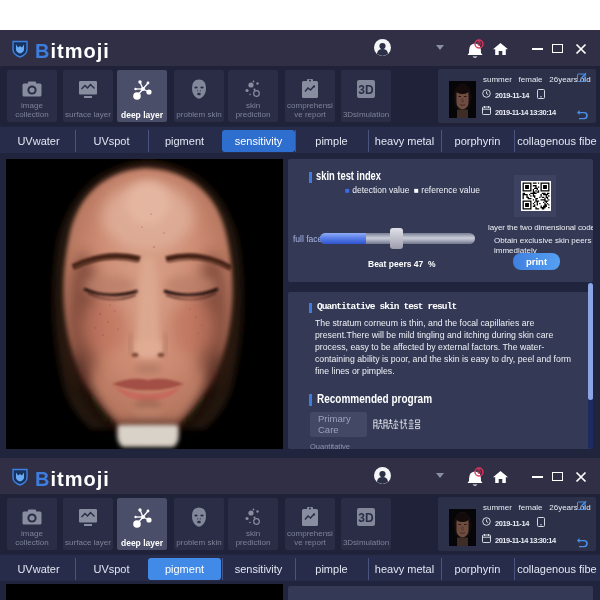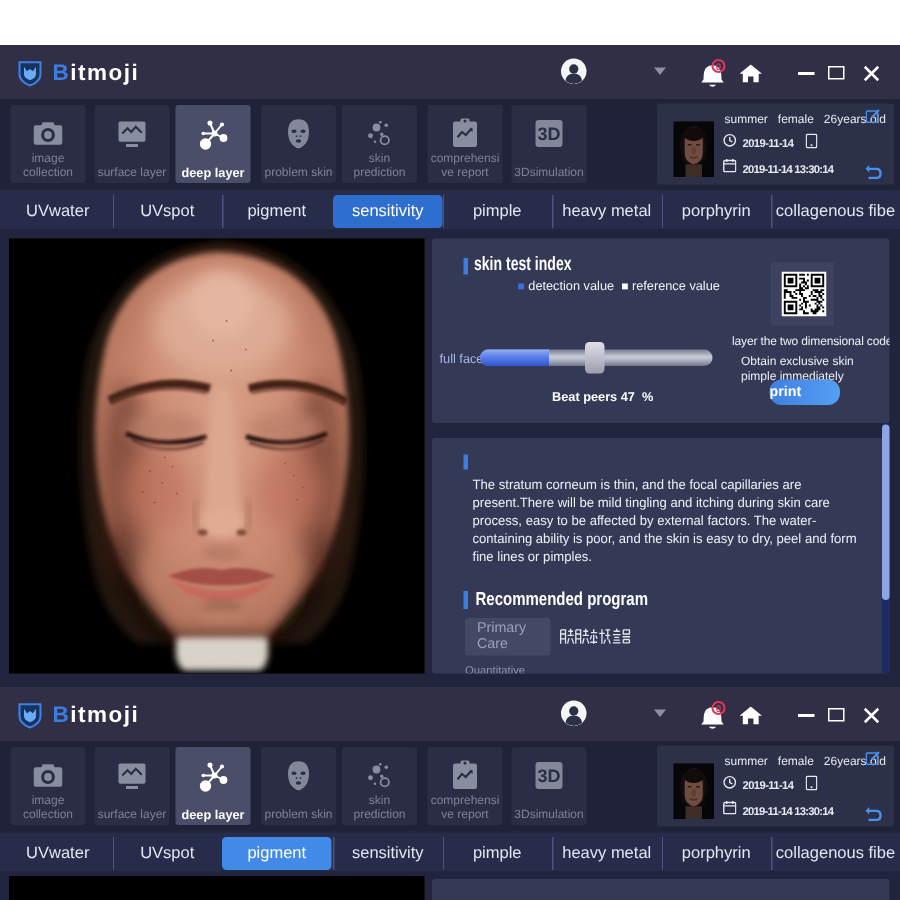--- a/index.html
+++ b/index.html
@@ -1,21 +1,21 @@
 <!DOCTYPE html>
 <html><head>
 <meta charset="utf-8">
 <style>
 *{margin:0;padding:0;box-sizing:border-box}
 html,body{width:600px;height:600px;overflow:hidden;background:#fff;font-family:"Liberation Sans",sans-serif;position:relative}
 .abs{position:absolute}
 .win{position:absolute;left:0;width:600px;overflow:hidden}
 .tbar{position:absolute;left:0;width:600px;height:36px;background:#302f46}
 .logo{position:absolute;left:12px;top:10px}
-.brand{position:absolute;left:35px;top:10px;font-size:15px;font-weight:bold;color:#fff;letter-spacing:1px}
+.brand{position:absolute;left:35px;top:10px;font-size:20px;font-weight:bold;color:#fff;letter-spacing:1px}
 .brand b{color:#3d7de0}
 .avatar{position:absolute;left:374px;top:9px;width:17px;height:17px;border-radius:50%;background:#f4f5f7;overflow:hidden}
 .caret{position:absolute;left:436px;top:15px;width:0;height:0;border-left:4px solid transparent;border-right:4px solid transparent;border-top:5px solid #8a8fa5}
 .tool{position:absolute;left:0;width:600px;height:60px;background:#1f2238}
 .tbtn{position:absolute;top:4px;width:50px;height:52px;background:#2a2d45;border-radius:2px}
 .tbtn svg{position:absolute;left:13px;top:7px}
 .tbtn .lbl{position:absolute;bottom:3px;width:100%;font-size:8px;line-height:8.5px;color:#7e8398;text-align:center}
 .tbtn.hi{background:#4a4e69}
 .tbtn.hi .lbl{color:#fff;font-weight:bold;font-size:8.5px}
 .info{position:absolute;left:438px;top:3px;width:158px;height:54px;background:#2c3049;border-radius:2px}
@@ -27,21 +27,21 @@
 .tab.on1{background:#2e6ecf;border-radius:3px;color:#fff}
 .tab.on2{background:#418ae8;border-radius:3px;color:#fff}
 .content{position:absolute;left:0;width:600px;background:#20243c}
 .facepanel{position:absolute;left:6px;top:6px;width:277px;height:290px;background:#000;overflow:hidden}
 .sec{position:absolute;left:288px;width:305px;background:#343a55;border-radius:2px;overflow:hidden}
 .bluebar{position:absolute;width:3px;background:#3d7de0}
 .h1{position:absolute;color:#fff;font-size:12px;font-weight:bold;white-space:nowrap}
 .small{position:absolute;color:#f2f3f8;font-size:9px;white-space:nowrap}
 .para{position:absolute;left:27px;top:25px;width:290px;color:#eef0f6;font-size:9px;line-height:12.1px;white-space:nowrap;transform:scaleX(0.97);transform-origin:0 0}
 .chip{position:absolute;left:22px;top:120px;width:57px;height:25px;background:#434965;border-radius:2px;color:#9aa1ba;font-size:9.5px;line-height:11px;padding:1px 0 0 8px}
-.prt{position:absolute;left:225px;top:94px;width:47px;height:17px;background:linear-gradient(90deg,#3f7fe0,#55a0f2);border-radius:8px;color:#fff;font-size:9.5px;font-weight:bold;text-align:left;line-height:17px}
+.prt{position:absolute;left:225px;top:94px;width:47px;height:17px;background:linear-gradient(90deg,#3f7fe0,#55a0f2);border-radius:8px;color:#fff;font-size:9.5px;font-weight:bold;text-align:center;line-height:17px}
 </style>
 </head>
 <body>
 
 <div class="win" style="top:30px;height:429px;background:#20243c">
   <div class="tbar" style="top:0">
     <svg class="logo" width="16" height="18" viewBox="0 0 16 18">
       <path d="M1 1.5 L15 1.5 L15 9.5 Q15 14.5 8 17 Q1 14.5 1 9.5 Z" fill="#173461" stroke="#3f80e0" stroke-width="1.4"></path>
       <path d="M4 4.5 L6 7.5 L8 6 L10 7.5 L12 4.5 L12 9.5 Q12 12 8 13.5 Q4 12 4 9.5 Z" fill="#6baaf5"></path>
     </svg>
@@ -295,26 +295,27 @@
           <rect x="-1.2" y="-1.2" width="23.4" height="23.4" fill="#fff"></rect>
           <path fill="#000" d="M0 0h7v1h-7zM8 0h3v1h-3zM12 0h1v1h-1zM14 0h7v1h-7zM0 1h1v1h-1zM6 1h1v1h-1zM14 1h1v1h-1zM20 1h1v1h-1zM0 2h1v1h-1zM2 2h3v1h-3zM6 2h1v1h-1zM8 2h3v1h-3zM14 2h1v1h-1zM16 2h3v1h-3zM20 2h1v1h-1zM0 3h1v1h-1zM2 3h3v1h-3zM6 3h1v1h-1zM10 3h1v1h-1zM12 3h1v1h-1zM14 3h1v1h-1zM16 3h3v1h-3zM20 3h1v1h-1zM0 4h1v1h-1zM2 4h3v1h-3zM6 4h1v1h-1zM9 4h3v1h-3zM14 4h1v1h-1zM16 4h3v1h-3zM20 4h1v1h-1zM0 5h1v1h-1zM6 5h1v1h-1zM8 5h1v1h-1zM11 5h1v1h-1zM14 5h1v1h-1zM20 5h1v1h-1zM0 6h7v1h-7zM8 6h1v1h-1zM10 6h1v1h-1zM12 6h1v1h-1zM14 6h7v1h-7zM8 7h2v1h-2zM11 7h2v1h-2zM0 8h2v1h-2zM6 8h5v1h-5zM15 8h3v1h-3zM19 8h2v1h-2zM0 9h4v1h-4zM5 9h1v1h-1zM8 9h1v1h-1zM14 9h1v1h-1zM16 9h4v1h-4zM0 10h1v1h-1zM3 10h1v1h-1zM6 10h1v1h-1zM8 10h2v1h-2zM14 10h1v1h-1zM18 10h1v1h-1zM20 10h1v1h-1zM0 11h1v1h-1zM3 11h2v1h-2zM9 11h1v1h-1zM13 11h1v1h-1zM15 11h2v1h-2zM18 11h2v1h-2zM0 12h1v1h-1zM4 12h3v1h-3zM10 12h2v1h-2zM17 12h1v1h-1zM19 12h1v1h-1zM8 13h1v1h-1zM10 13h1v1h-1zM14 13h4v1h-4zM20 13h1v1h-1zM0 14h7v1h-7zM10 14h3v1h-3zM17 14h3v1h-3zM0 15h1v1h-1zM6 15h1v1h-1zM9 15h1v1h-1zM11 15h1v1h-1zM16 15h1v1h-1zM18 15h1v1h-1zM0 16h1v1h-1zM2 16h3v1h-3zM6 16h1v1h-1zM8 16h1v1h-1zM11 16h1v1h-1zM13 16h1v1h-1zM17 16h1v1h-1zM19 16h1v1h-1zM0 17h1v1h-1zM2 17h3v1h-3zM6 17h1v1h-1zM9 17h1v1h-1zM11 17h1v1h-1zM17 17h2v1h-2zM20 17h1v1h-1zM0 18h1v1h-1zM2 18h3v1h-3zM6 18h1v1h-1zM8 18h2v1h-2zM14 18h1v1h-1zM16 18h3v1h-3zM0 19h1v1h-1zM6 19h1v1h-1zM10 19h1v1h-1zM14 19h4v1h-4zM20 19h1v1h-1zM0 20h7v1h-7zM10 20h3v1h-3zM15 20h2v1h-2z"></path>
         </svg>
 
       <div class="abs" style="left:5px;top:75px;color:#a8b6e8;font-size:8.5px">full face</div>
       <div class="abs" style="left:32px;top:74px;width:155px;height:11px;border-radius:5.5px;background:linear-gradient(180deg,#787d92 0%,#c9cdd9 45%,#aeb2c2 65%,#70758a 100%)"></div>
       <div class="abs" style="left:32px;top:74px;width:46px;height:11px;border-radius:5.5px 0 0 5.5px;background:linear-gradient(180deg,#8fadf4 0%,#5c7fe8 45%,#2e55d0 100%)"></div>
       <div class="abs" style="left:102px;top:69px;width:13px;height:21px;border-radius:3px;background:linear-gradient(180deg,#e0e0e8,#b8b8c6 60%,#9c9cac)"></div>
       <div class="abs" style="left:80px;top:100px;color:#fff;font-size:8.5px;font-weight:bold">Beat peers 47&nbsp;&nbsp;%</div>
       <div class="abs" style="left:200px;top:64px;color:#eef0f6;font-size:8px;letter-spacing:-0.1px;white-space:nowrap">layer the two dimensional code</div>
-      <div class="abs" style="left:206px;top:77px;width:100px;color:#eef0f6;font-size:8px;line-height:9.5px">Obtain exclusive skin pimple immediately</div>
+      <div class="abs" style="left:206px;top:77px;width:100px;color:#eef0f6;font-size:8px;line-height:9.5px">Obtain exclusive skin peers immediately</div>
       <div class="prt">print</div>
     </div>
 
     <div class="sec" style="top:139px;height:157px">
       <div class="bluebar" style="left:21px;top:11px;height:10px"></div>
+      <div class="h1" style="left:29px;top:9px;font-family:'Liberation Mono',monospace;font-size:9.5px;letter-spacing:-0.9px">Quantitative skin test result</div>
       <div class="para">The stratum corneum is thin, and the focal capillaries are<br>present.There will be mild tingling and itching during skin care<br>process, easy to be affected by external factors. The water-<br>containing ability is poor, and the skin is easy to dry, peel and form<br>fine lines or pimples.</div>
       <div class="bluebar" style="left:21px;top:102px;height:12px"></div>
       <div class="h1" style="left:29px;top:100px;font-size:12.5px;font-weight:bold;transform:scaleX(0.80);transform-origin:0 0">Recommended program</div>
       <div class="chip">Primary<br>Care</div>
       <svg class="abs" style="left:84px;top:127px" width="54" height="11" viewBox="0 0 56 12">
         <g stroke="#e4e6ee" stroke-width="0.95" fill="none">
           <path d="M0.5 1 L0.5 11 M0.5 1 L4 1 L4 11 M0.5 4 L4 4 M0.5 7.5 L4 7.5 M6 2 L9.5 2 M7.75 0 L7.75 5 M5.5 5 L10 5 M6.5 7 L5.5 11 M8.5 7 L10 11"></path>
           <path d="M11.5 1 L11.5 11 M11.5 1 L15 1 L15 11 M11.5 4 L15 4 M11.5 7.5 L15 7.5 M17 2 L20.5 2 M18.75 0 L18.75 5 M16.5 5 L21 5 M17.5 7 L16.5 11 M19.5 7 L21 11"></path>
           <path d="M24.5 0.5 L24.5 3 M22.5 3 L27 3 M23 5 L22 8 M26 5 L27 7.5 M24.5 4.5 L24.5 11 M22 10 L27 10"></path>
           <path d="M30.5 0.5 L30.5 11 M28.5 3.5 L32.5 3.5 M33 1 L36.5 1 M34.75 1 L34.75 8 M33 5 L36.5 5 M33 8 L32 11 M35.5 8 L36.5 11"></path>

